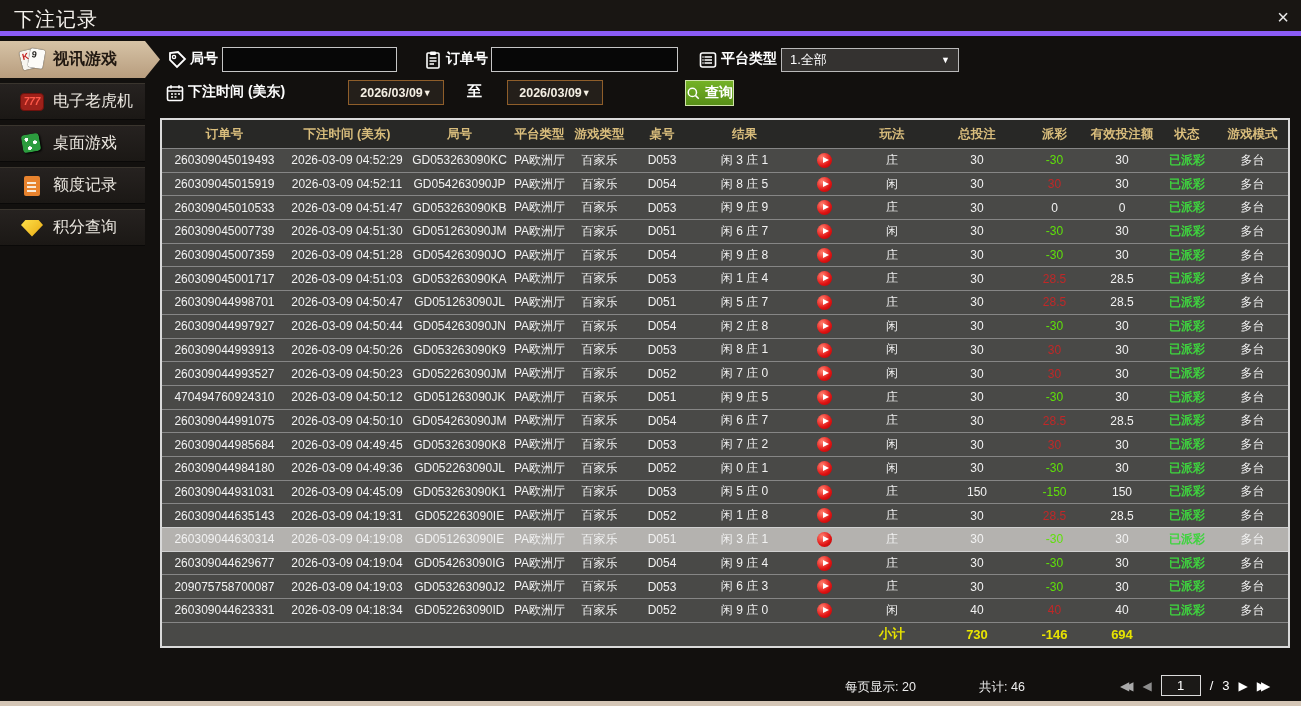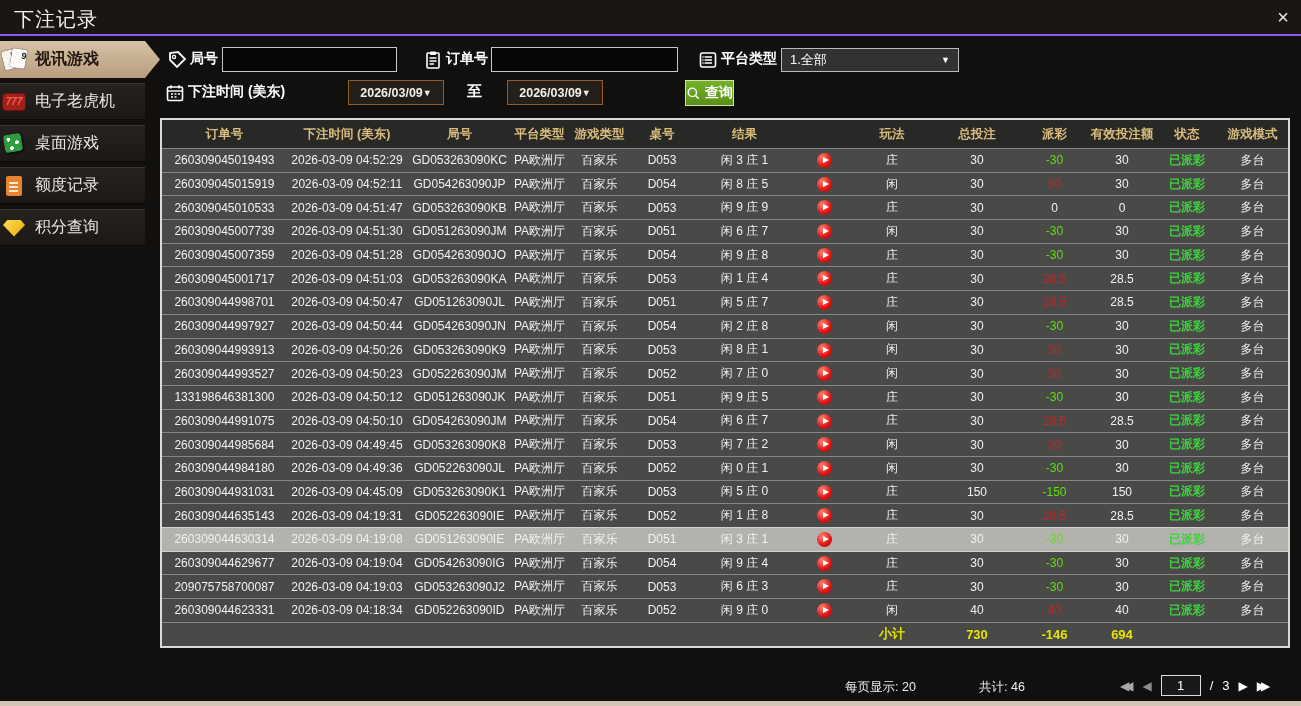--- a/index.html
+++ b/index.html
@@ -1,27 +1,27 @@
 <!DOCTYPE html>
 <html><head>
 <meta charset="utf-8">
 <style>
   * { margin:0; padding:0; box-sizing:border-box; }
   html,body { background:#000; }
   body { font-family:"Liberation Sans","DejaVu Sans",sans-serif; }
   .window { position:relative; width:1301px; height:706px; background:#12100e; overflow:hidden; color:#eee; }
 
   
-  .titlebar { position:absolute; left:0; top:0; width:100%; height:36px; background:#191613; border-bottom:2px solid #8b5cf6; }
+  .titlebar { position:absolute; left:0; top:0; width:100%; height:36px; background:#191613; border-bottom:5px solid #8b5cf6; }
   .title { position:absolute; left:14px; top:6px; font-size:20px; color:#f4f1ec; letter-spacing:1px; }
   .close-btn { position:absolute; right:12px; top:6px; font-size:20px; color:#e8e8e8; cursor:pointer; line-height:22px; }
 
   
   .sidebar { position:absolute; left:0; top:36px; width:165px; height:670px; }
-  .side-item { position:relative; width:145px; height:37px; margin-bottom:5px; display:flex; align-items:center; gap:9px; padding-left:2px; background:linear-gradient(180deg,#262220,#1b1815); border-top:1px solid #3a352e; border-bottom:1px solid #0a0908; color:#eae6df; font-size:16px; cursor:pointer;text-align:right; }
+  .side-item { position:relative; width:145px; height:37px; margin-bottom:5px; display:flex; align-items:center; gap:9px; padding-left:20px; background:linear-gradient(180deg,#262220,#1b1815); border-top:1px solid #3a352e; border-bottom:1px solid #0a0908; color:#eae6df; font-size:16px; cursor:pointer; }
   .side-item:first-child { margin-top:5px; }
   .side-item.active { width:160px; background:linear-gradient(180deg,#d6c3a6,#b89d7e); color:#211811; font-weight:bold; border:none; clip-path:polygon(0 0, calc(100% - 15px) 0, 100% 50%, calc(100% - 15px) 100%, 0 100%); }
   .sicon { width:24px; height:24px; position:relative; flex:0 0 24px; display:flex; align-items:center; justify-content:center; }
   .icon-cards::before { content:"K"; position:absolute; left:1px; top:2px; width:13px; height:18px; background:#f7f5f0; border-radius:2px; color:#c41f1f; font-size:9px; font-weight:bold; padding:1px 0 0 2px; transform:rotate(-14deg); box-shadow:0 0 1px #000; }
   .icon-cards::after { content:"9"; position:absolute; left:9px; top:1px; width:13px; height:18px; background:#fcfbf8; border-radius:2px; color:#23211e; font-size:9px; font-weight:bold; padding:1px 0 0 2px; transform:rotate(10deg); box-shadow:0 0 1px #000; }
   .icon-slot-777 { background:#9e211a; border:1px solid #6d120d; border-radius:4px; color:#ff5a4a; font-size:10px; font-weight:bold; font-style:italic; width:24px; height:18px; }
   .icon-dice { }
   .icon-dice::before { content:""; position:absolute; left:2px; top:2px; width:18px; height:18px; background:#2c9c3e; border-radius:4px; transform:rotate(-10deg); background-image:radial-gradient(circle 2px at 5px 5px,#fff 90%,transparent), radial-gradient(circle 2px at 13px 9px,#fff 90%,transparent), radial-gradient(circle 2px at 7px 14px,#fff 90%,transparent); box-shadow:1px 1px 2px #000; }
   .icon-gem { }
   .icon-gem::before { content:""; position:absolute; left:1px; top:4px; width:22px; height:17px; background:linear-gradient(135deg,#ffe14a,#e8a912); clip-path:polygon(22% 0,78% 0,100% 32%,50% 100%,0 32%); }
@@ -342,21 +342,21 @@
           <div class="td col-result">闲 7 庄 0</div>
           <div class="td col-play"><span class="play-btn"></span></div>
           <div class="td col-bet_type">闲</div>
           <div class="td col-total_bet">30</div>
           <div class="td col-payout payout-pos">30</div>
           <div class="td col-valid_bet">30</div>
           <div class="td col-status status-green">已派彩</div>
           <div class="td col-mode">多台</div>
         </div>
         <div class="trow">
-          <div class="td col-order">133198646381300</div>
+          <div class="td col-order">470494760924310</div>
           <div class="td col-time">2026-03-09 04:50:12</div>
           <div class="td col-round">GD051263090JK</div>
           <div class="td col-platform">PA欧洲厅</div>
           <div class="td col-game">百家乐</div>
           <div class="td col-table_no">D051</div>
           <div class="td col-result">闲 9 庄 5</div>
           <div class="td col-play"><span class="play-btn"></span></div>
           <div class="td col-bet_type">庄</div>
           <div class="td col-total_bet">30</div>
           <div class="td col-payout payout-neg">-30</div>

